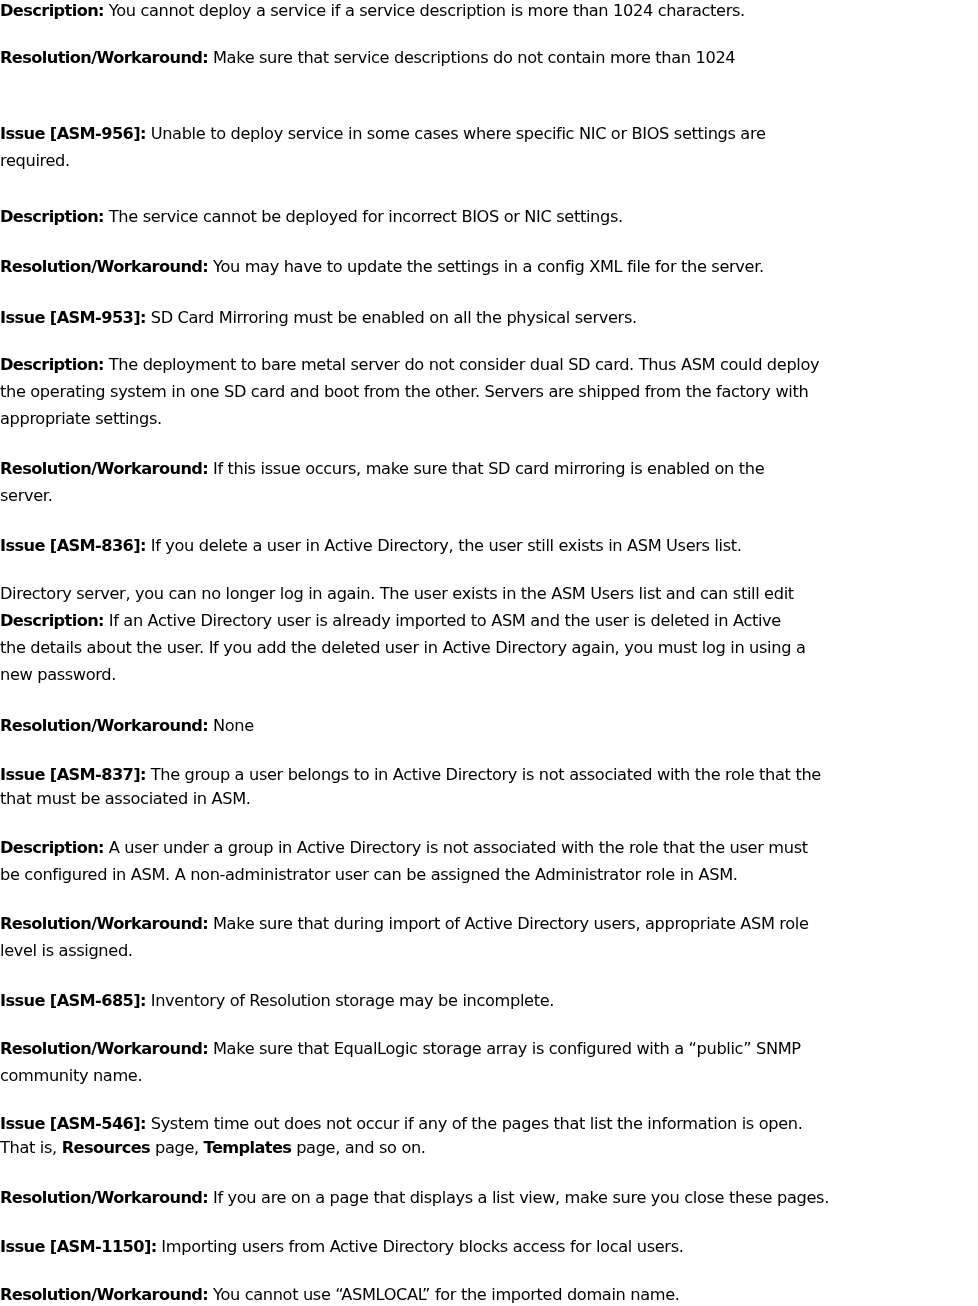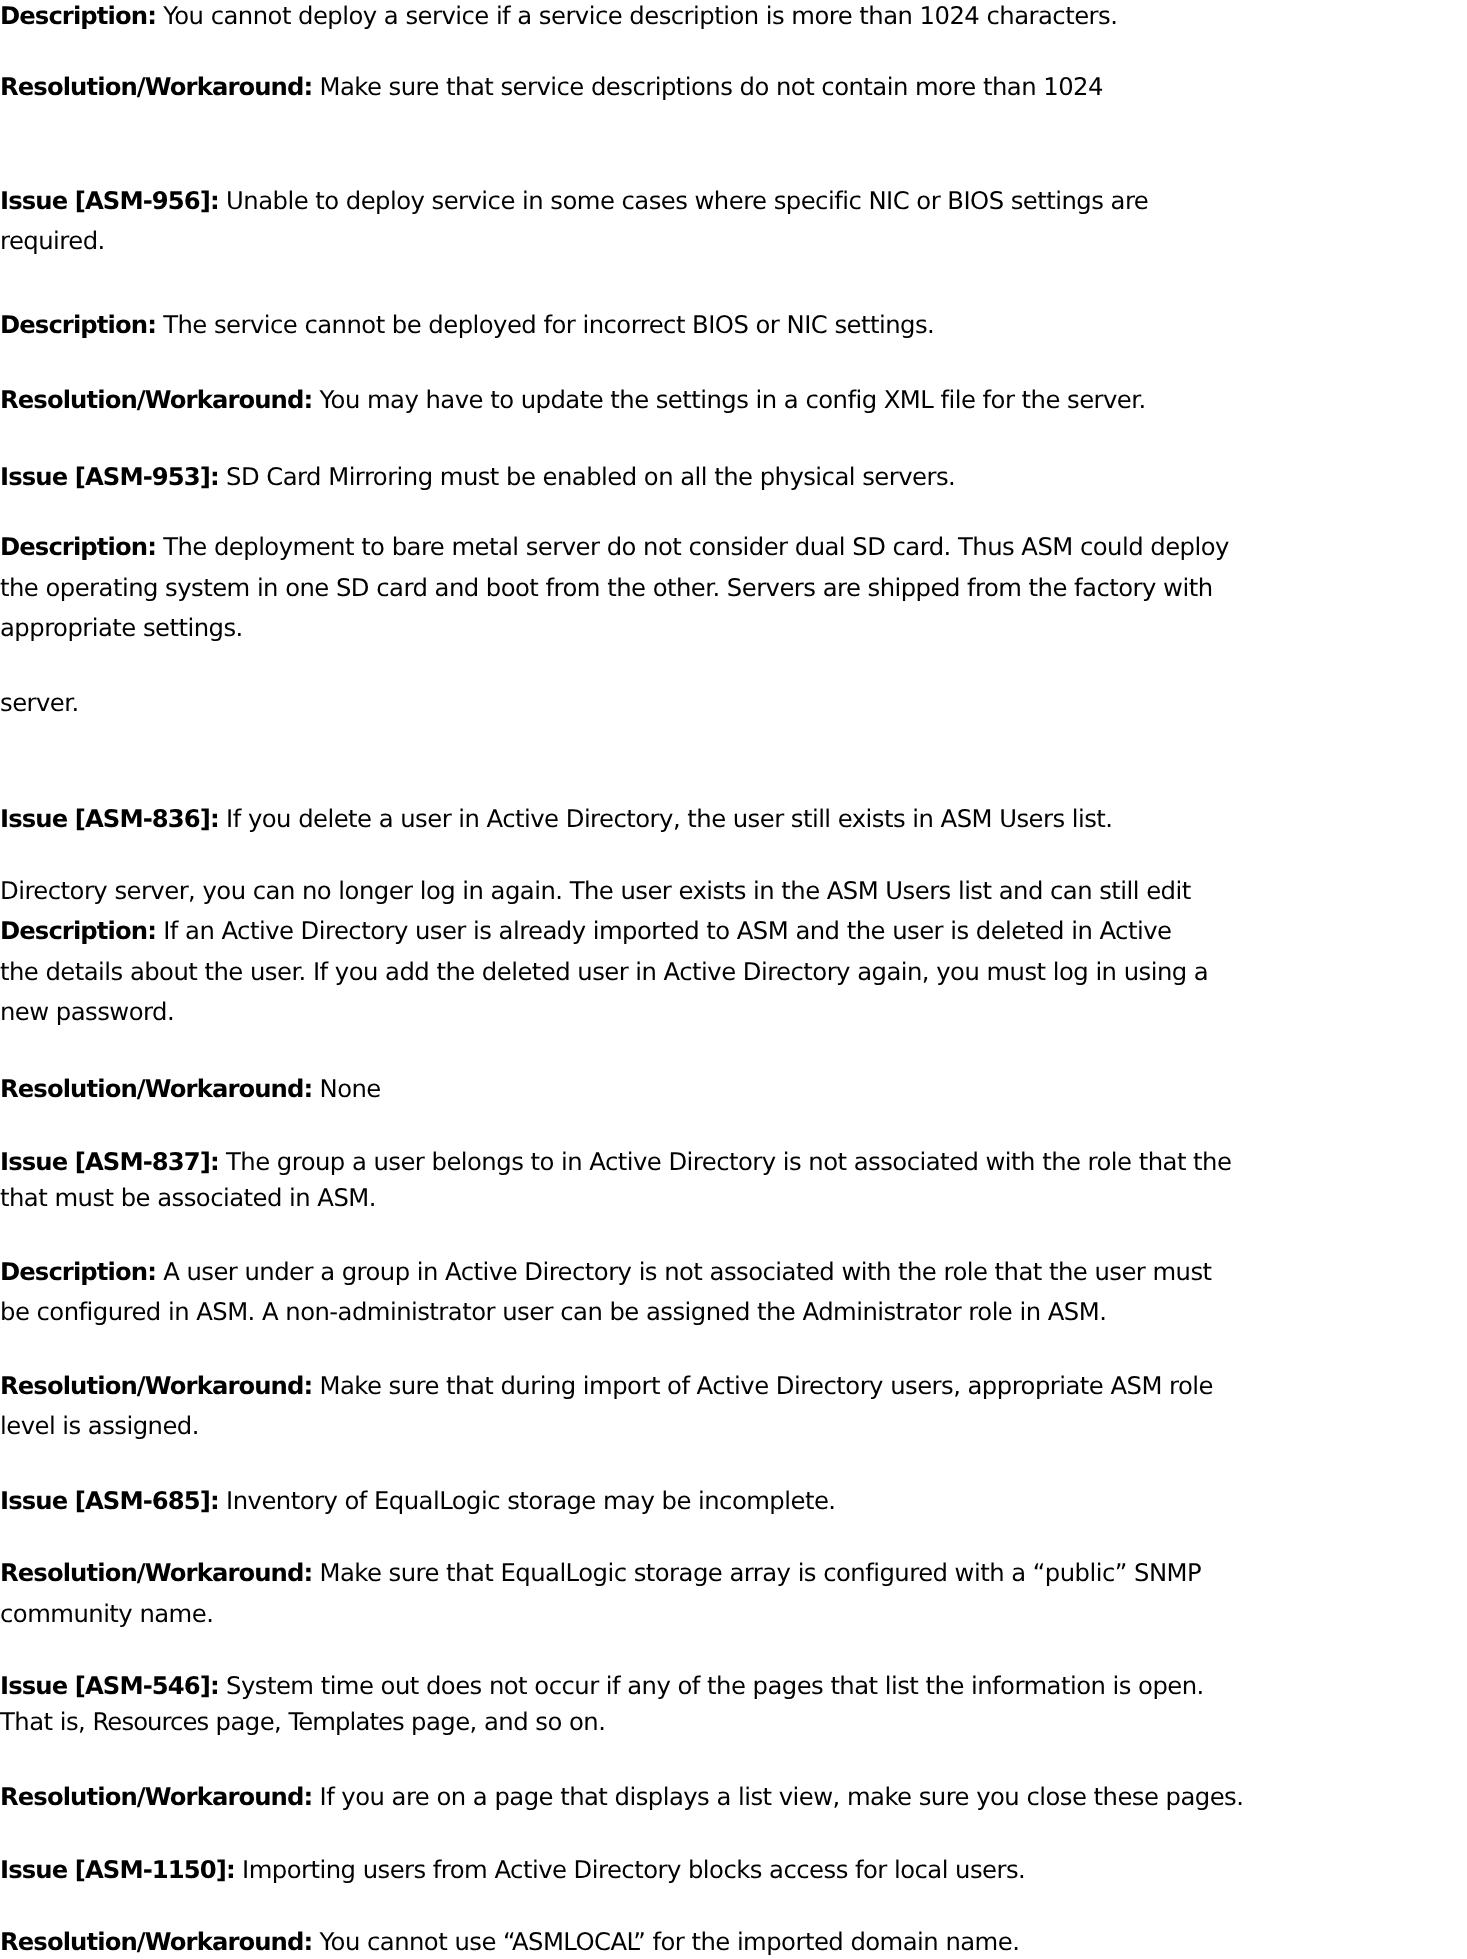--- a/index.html
+++ b/index.html
@@ -6,21 +6,21 @@
     body {
       width: 978px; height: 1306px; overflow: hidden; position: relative;
       font-family: "DejaVu Sans", sans-serif;
       font-size: 16.2px; color: #000000;
       letter-spacing: -0.35px;
     }
     .doc { position: absolute; left: 0; top: 0; width: 978px; }
     .para { position: absolute; left: 0; width: 978px; line-height: 27px; white-space: normal; }
     .para.tight { line-height: 24px; }
     .lbl { font-weight: bold; letter-spacing: -0.6px; }
-    b.inl { font-weight: normal; letter-spacing: -0.6px; text-align: center; }
+    b.inl { font-weight: bold; letter-spacing: -0.6px; text-align: center; }
     .line { display: block; white-space: nowrap; }
   </style>
 </head>
 <body>
 
 <div class="doc">
 
   <div class="para" style="top:-3px">
     <span class="line"><span class="lbl">Description:</span><span> You cannot deploy a service if a service description is more than 1024 characters.</span></span>
   </div>
@@ -46,20 +46,21 @@
     <span class="line"><span class="lbl">Issue [ASM-953]:</span><span> SD Card Mirroring must be enabled on all the physical servers.</span></span>
   </div>
 
   <div class="para" style="top:351px">
     <span class="line"><span class="lbl">Description:</span><span> The deployment to bare metal server do not consider dual SD card. Thus ASM could deploy</span></span>
     <span class="line">the operating system in one SD card and boot from the other. Servers are shipped from the factory with</span>
     <span class="line">appropriate settings.</span>
   </div>
 
   <div class="para" style="top:455px">
+    <span class="line"><span class="lbl">Resolution/Workaround:</span><span> If this issue occurs, make sure that SD card mirroring is enabled on the</span></span>
     <span class="line">server.</span>
   </div>
 
   <div class="para" style="top:532px">
     <span class="line"><span class="lbl">Issue [ASM-836]:</span><span> If you delete a user in Active Directory, the user still exists in ASM Users list.</span></span>
   </div>
 
   <div class="para" style="top:580px">
     <span class="line">Directory server, you can no longer log in again. The user exists in the ASM Users list and can still edit</span>
     <span class="line"><span class="lbl">Description:</span><span> If an Active Directory user is already imported to ASM and the user is deleted in Active</span></span>
@@ -80,21 +81,21 @@
     <span class="line"><span class="lbl">Description:</span><span> A user under a group in Active Directory is not associated with the role that the user must</span></span>
     <span class="line">be configured in ASM. A non-administrator user can be assigned the Administrator role in ASM.</span>
   </div>
 
   <div class="para" style="top:910px">
     <span class="line"><span class="lbl">Resolution/Workaround:</span><span> Make sure that during import of Active Directory users, appropriate ASM role</span></span>
     <span class="line">level is assigned.</span>
   </div>
 
   <div class="para" style="top:987px">
-    <span class="line"><span class="lbl">Issue [ASM-685]:</span><span> Inventory of EqualLogic storage may be incomplete.</span></span>
+    <span class="line"><span class="lbl">Issue [ASM-685]:</span><span> Inventory of Resolution storage may be incomplete.</span></span>
   </div>
 
   <div class="para" style="top:1035px">
     <span class="line"><span class="lbl">Resolution/Workaround:</span><span> Make sure that EqualLogic storage array is configured with a “public” SNMP</span></span>
     <span class="line">community name.</span>
   </div>
 
   <div class="para tight" style="top:1112px">
     <span class="line"><span class="lbl">Issue [ASM-546]:</span><span> System time out does not occur if any of the pages that list the information is open.</span></span>
     <span class="line"><span>That is, </span><b class="inl">Resources</b><span> page, </span><b class="inl">Templates</b><span> page, and so on.</span></span>

